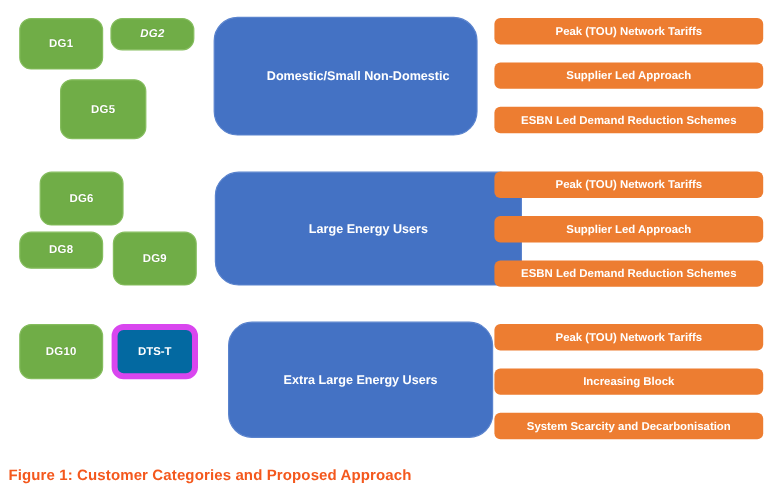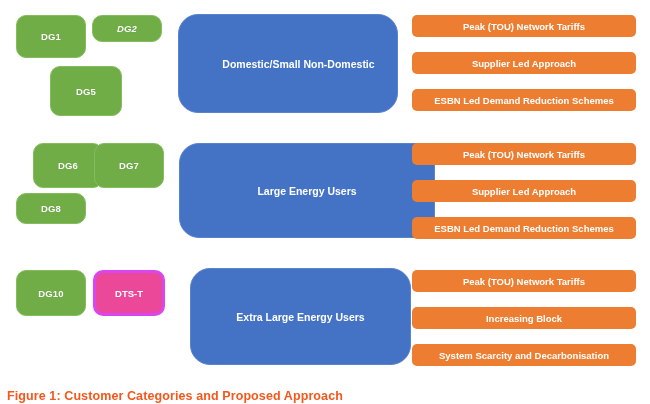--- a/index.html
+++ b/index.html
@@ -27,22 +27,22 @@
   .dg {
     background: #70AD47;
     border: 1px solid #85bd5e;
     border-radius: 10px;
     font-size: 9.5px;
     font-weight: 700;
     letter-spacing: 0.2px;
     text-shadow: 0 0 1px rgba(0,0,0,0.15);
   }
   .gold {
-    background: #ec4899;
-    border: 3px solid #d946ef;
+    background: #0369a1;
+    border: 5px solid #d946ef;
     border-radius: 10px;
     font-size: 9.5px;
     font-weight: 700;
   }
   .category {
     background: #4472C4;
     border: 1px solid #5a83cd;
     border-radius: 20px;
     font-size: 10.5px;
     font-weight: 600;
@@ -76,22 +76,22 @@
   <div class="box dg" style="left:92px; top:15px; width:70px; height:27px;font-style:italic;">DG2</div>
   <div class="box dg" style="left:50px; top:66px; width:72px; height:50px;">DG5</div>
 
   <div class="box category" style="left:178px; top:14px; width:220px; height:99px;padding-left:39px;">Domestic/Small Non-Domestic</div>
 
   <div class="box approach" style="left:412px; top:15px; width:224px; height:22px;">Peak (TOU) Network Tariffs</div>
   <div class="box approach" style="left:412px; top:52px; width:224px; height:22px;">Supplier Led Approach</div>
   <div class="box approach" style="left:412px; top:89px; width:224px; height:22px;">ESBN Led Demand Reduction Schemes</div>
 
   <div class="box dg" style="left:16px; top:143px; width:70px; height:45px;margin-left:17px;">DG6</div>
-  <div class="box dg" style="left:94px; top:143px; width:70px; height:45px;">DG7</div>
   <div class="box dg" style="left:16px; top:193px; width:70px; height:31px;">DG8</div>
+  <div class="box dg" style="left:94px; top:193px; width:70px; height:45px;">DG9</div>
 
   <div class="box category" style="left:179px; top:143px; width:256px; height:95px;">Large Energy Users</div>
 
   <div class="box approach" style="left:412px; top:143px; width:224px; height:22px;">Peak (TOU) Network Tariffs</div>
   <div class="box approach" style="left:412px; top:180px; width:224px; height:22px;">Supplier Led Approach</div>
   <div class="box approach" style="left:412px; top:217px; width:224px; height:22px;">ESBN Led Demand Reduction Schemes</div>
 
   <div class="box dg" style="left:16px; top:270px; width:70px; height:46px;">DG10</div>
   <div class="box gold" style="left:93px; top:270px; width:72px; height:46px;">DTS-T</div>
 

